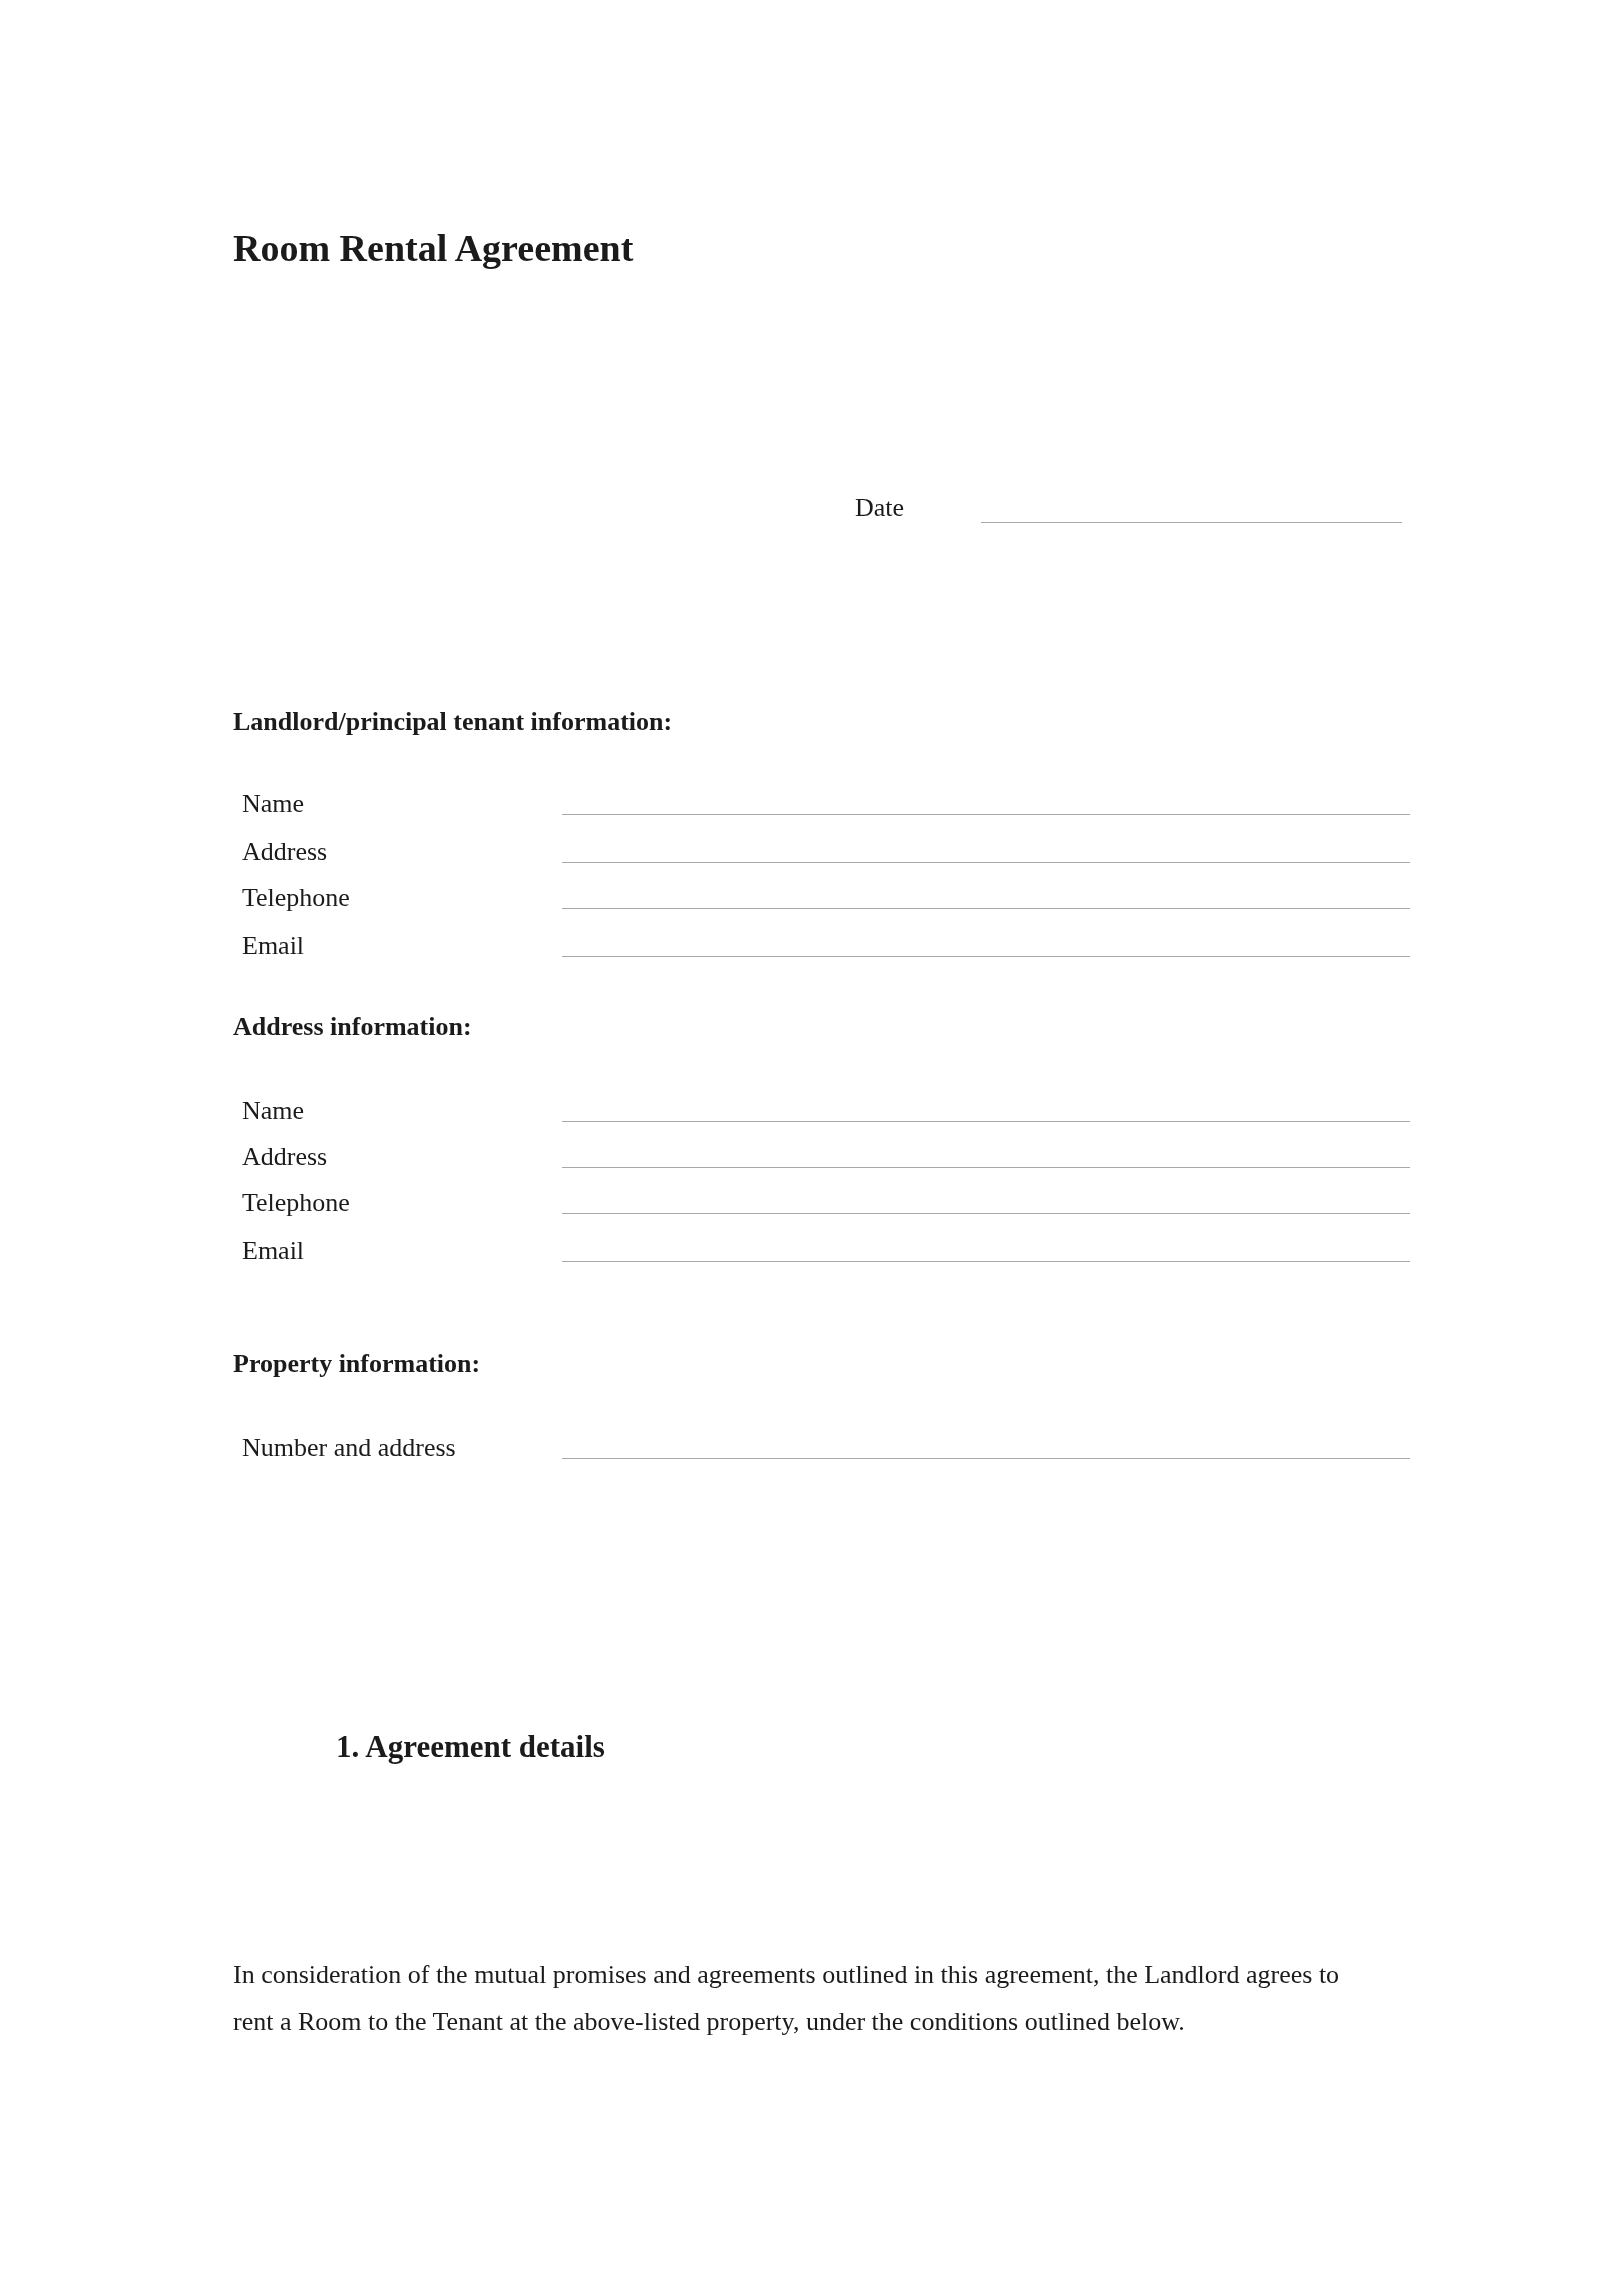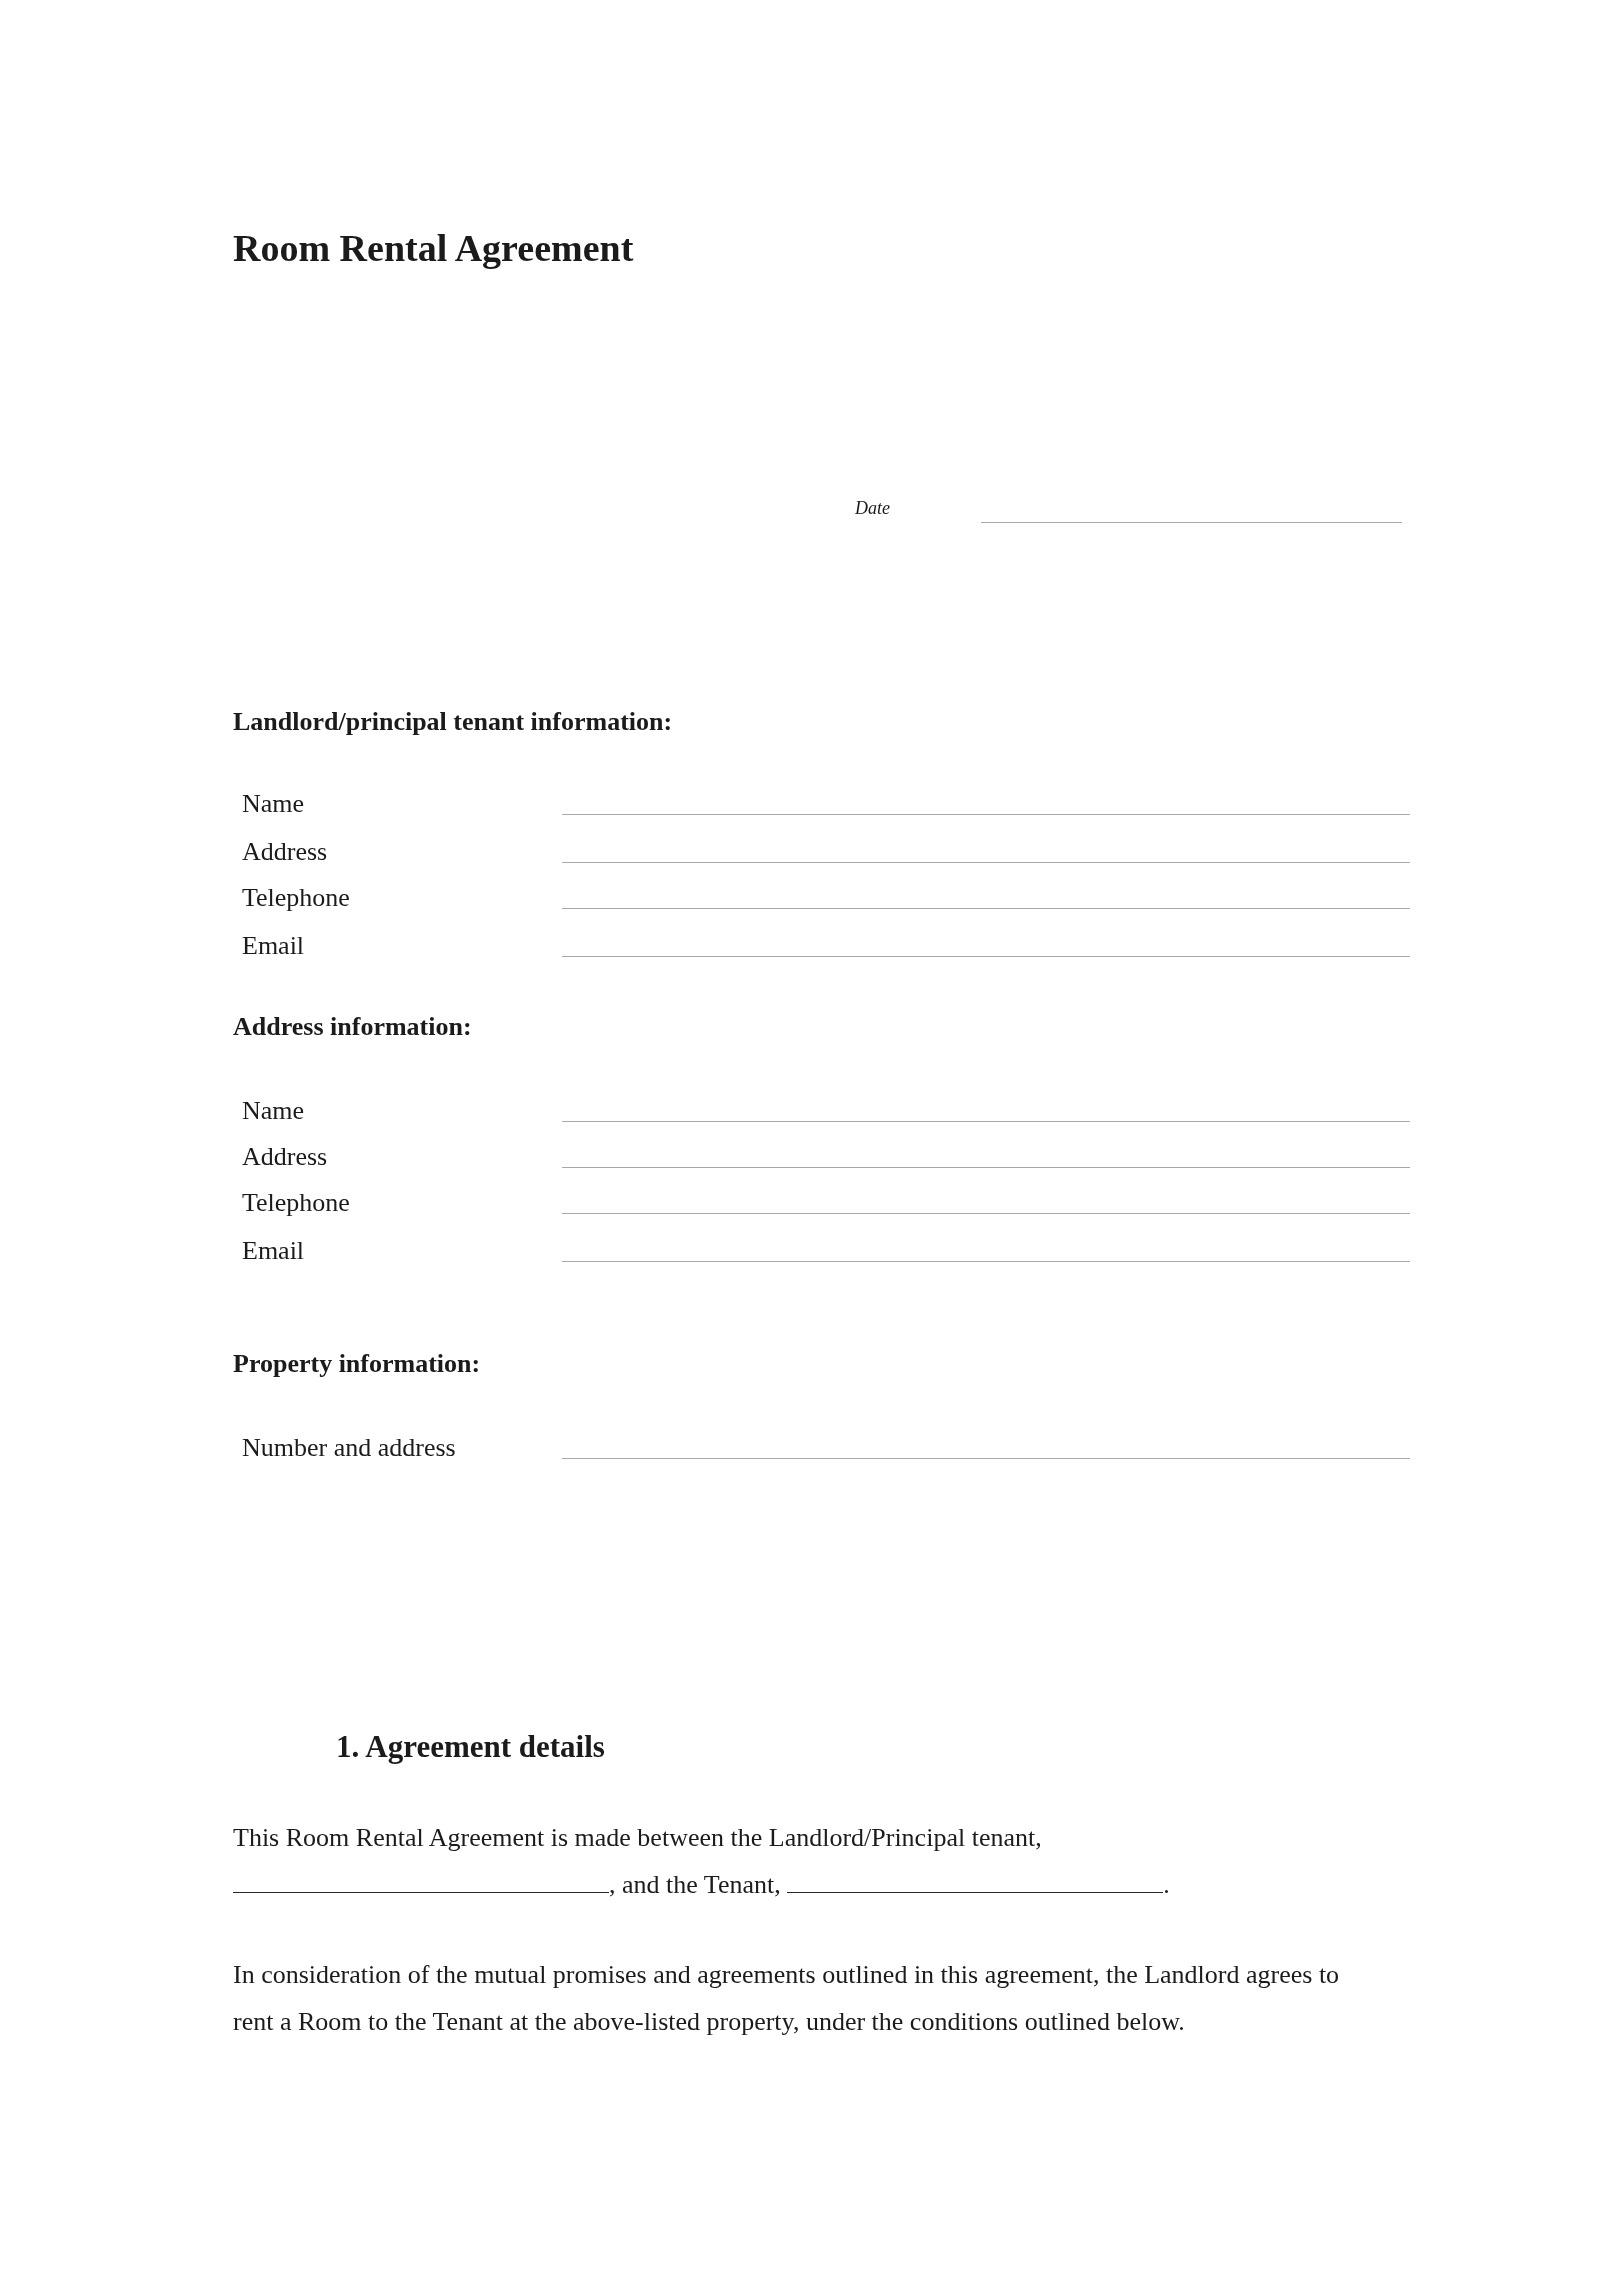--- a/index.html
+++ b/index.html
@@ -13,21 +13,21 @@
     color: #1b1b1b;
     overflow: hidden;
   }
   .abs { position: absolute; }
   .doc-title {
     left: 233px; top: 226px;
     font-size: 38px; font-weight: bold; line-height: 1.2;
   }
   .date-label {
     left: 855px; top: 491px;
-    font-size: 18px; line-height: 34px; font-style: italic;
+    font-size: 26px; line-height: 34px;
   }
   .date-line {
     left: 981px; top: 522px;
     width: 421px; height: 0;
     border-bottom: 1.8px solid #a8a8a8;
   }
   .section-heading {
     left: 233px;
     font-size: 26px; font-weight: bold; line-height: 34px;
   }
@@ -110,20 +110,17 @@
 
   <h2 class="abs section-heading" style="top:1347px">Property information:</h2>
 
   <div class="abs field-row" style="top:1431px">
     <span class="field-label">Number and address</span>
     <span class="field-line"></span>
   </div>
 
   <h3 class="abs agreement-heading">1. Agreement details</h3>
 
-  <p class="abs para para-1">
-    <span>This Room Rental Agreement is made between the Landlord/Principal tenant, </span><span class="blank"></span><span>, and the Tenant, </span><span class="blank"></span><span>.</span>
-  </p>
 
   <p class="abs para para-2">In consideration of the mutual promises and agreements outlined in this agreement, the Landlord agrees to rent a Room to the Tenant at the above-listed property, under the conditions outlined below.</p>
 
 </div>
 
 
 </body></html>

